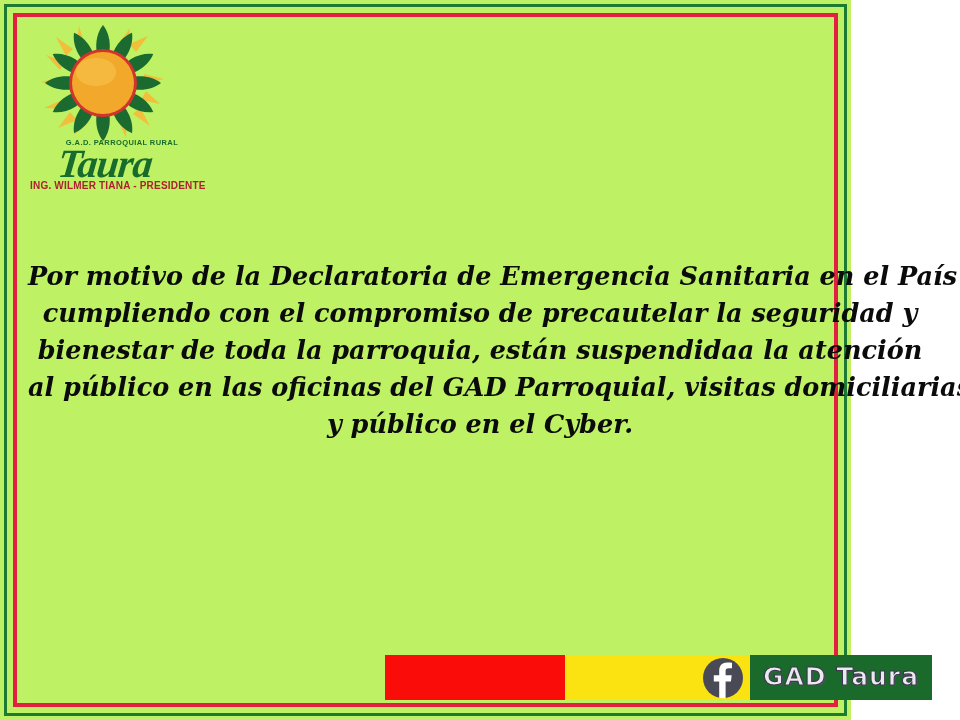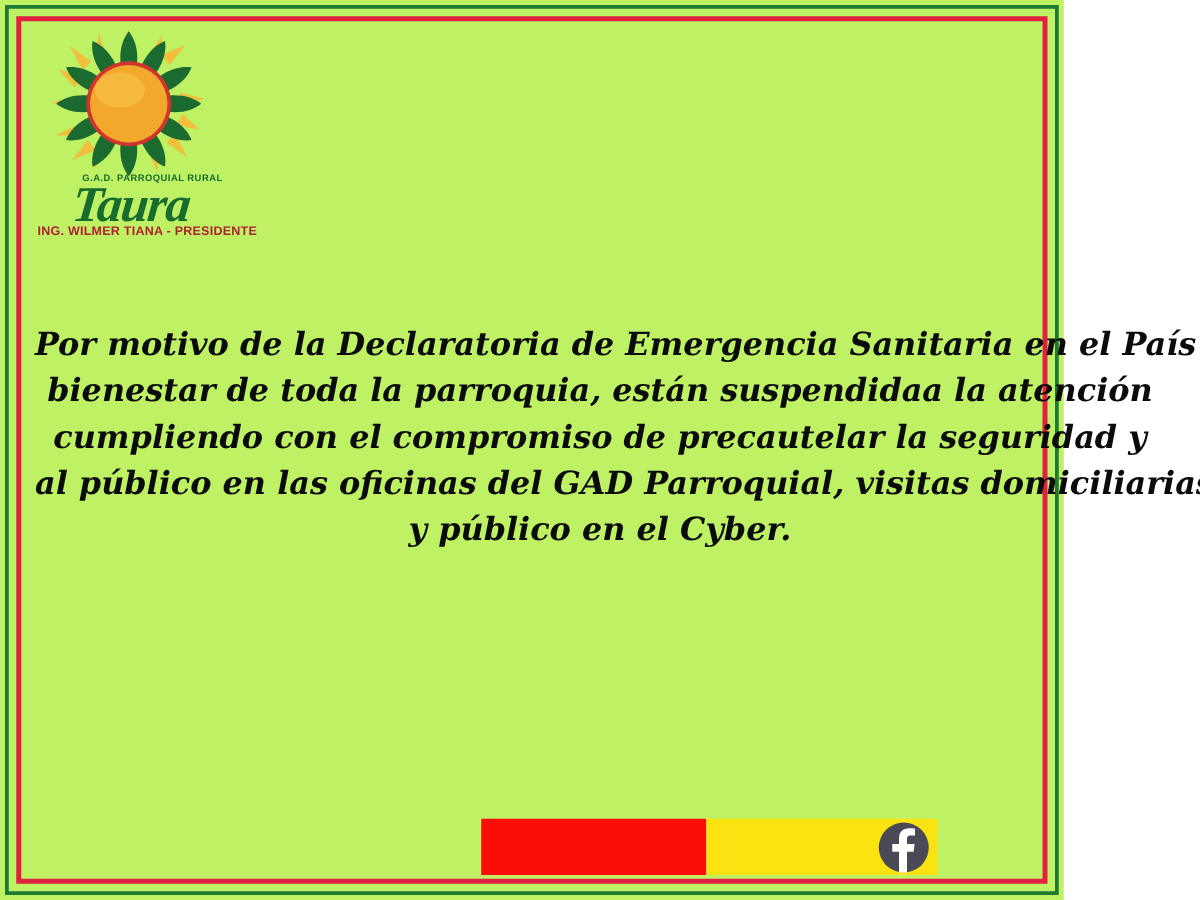--- a/index.html
+++ b/index.html
@@ -244,29 +244,32 @@
 
     <div class="logo-text-wrap">
       <div id="logo-tagline-top">G.A.D. PARROQUIAL RURAL</div>
       <div id="logo-wordmark">Taura</div>
       <div id="logo-tagline-bottom">ING. WILMER TIANA - PRESIDENTE</div>
     </div>
   </div>
 
   <div id="message">
     <div class="msg-line">Por motivo de la Declaratoria de Emergencia Sanitaria en el País y</div>
+    <div class="msg-line">cumpliendo con el compromiso de precautelar la seguridad y</div>
     <div class="msg-line">bienestar de toda la parroquia, están suspendidaa la atención</div>
-    <div class="msg-line">cumpliendo con el compromiso de precautelar la seguridad y</div>
     <div class="msg-line">al público en las oficinas del GAD Parroquial, visitas domiciliarias</div>
     <div class="msg-line">y público  en el Cyber.</div>
   </div>
 
   <div id="bottom-bar">
     <div id="band-red"></div>
     <div id="band-yellow">
       <svg id="facebook-icon" viewBox="0 0 42 42">
         <circle cx="21" cy="21" r="20" fill="#4a4a56"></circle>
         <path d="M23.6 41.2 V24.4 h5.3 l0.8-6.2 h-6.1 v-3.9 c0-1.8 0.5-3 3.1-3 h3.3 V5.8 c-0.6-0.1-2.5-0.25-4.8-0.25 -4.8 0-8 2.9-8 8.2 v4.45 h-5.4 v6.2 h5.4 v16.6 Z" fill="#ffffff"></path>
       </svg>
     </div>
+    <div id="band-green">
+      <span id="gad-taura-label">GAD Taura</span>
+    </div>
   </div>
 
 </div>
 
 </body></html>

